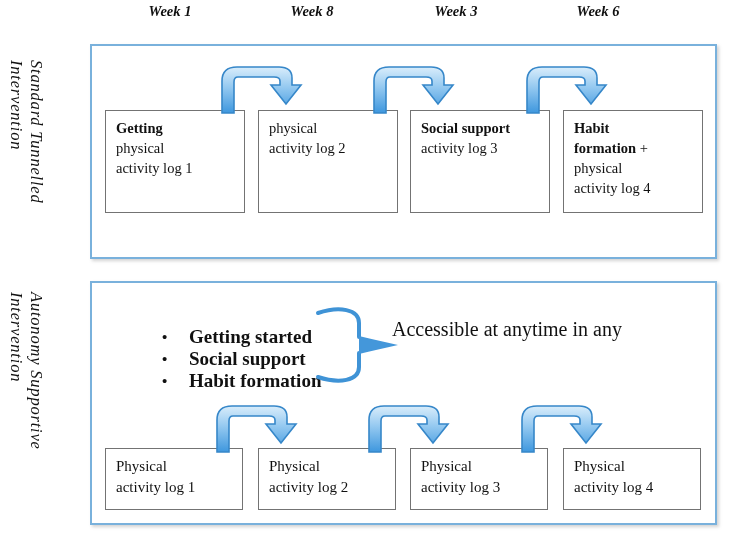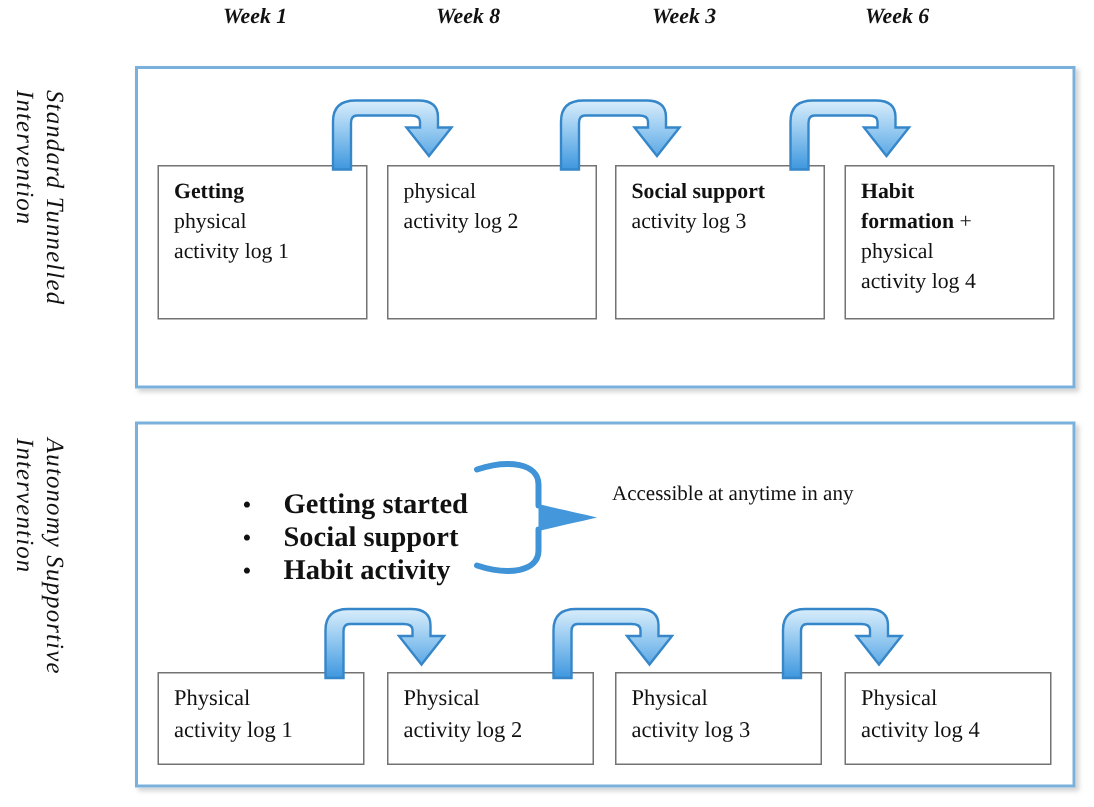--- a/index.html
+++ b/index.html
@@ -55,21 +55,21 @@
   .modlist li::before {
     content:"\2022"; position:absolute; left:1px; top:0; font-size:15px;
   }
 
   
   .brace { position:absolute; left:315px; top:303px; overflow:visible; }
   .brace path.stroke { fill:none; stroke:#3f93d6; stroke-width:4; stroke-linecap:round; }
   .brace path.spike  { fill:#4497da; stroke:none; }
 
   
-  .annot { position:absolute; left:408px; top:318px; font-size:14px; line-height:23px; }
+  .annot { position:absolute; left:392px; top:318px; font-size:20px; line-height:23px; }
 </style>
 </head>
 <body>
 
 <div class="canvas">
 
   <svg width="0" height="0" style="position:absolute">
     <defs>
       <linearGradient id="ag" x1="0" y1="0" x2="0" y2="1">
         <stop offset="0" stop-color="#d9edfb"></stop>
@@ -123,21 +123,21 @@
 
   <div class="frame frame-bottom"></div>
   <div class="side" style="top:292px">
     <span>Autonomy Supportive</span>
     <span>Intervention</span>
   </div>
 
   <ul class="modlist">
     <li>Getting started</li>
     <li>Social support</li>
-    <li>Habit activity</li>
+    <li>Habit formation</li>
   </ul>
 
   <svg class="brace" width="88" height="84" viewBox="0 0 88 84">
     <path class="stroke" d="M3,10 C24,3 44,6 44,20 L44,34"></path>
     <path class="stroke" d="M44,50 L44,64 C44,78 24,81 3,74"></path>
     <path class="spike" d="M44,33 C56,36 70,39 83,42 C70,45 56,48 44,51 Z"></path>
   </svg>
 
   <div class="annot">
     <div>Accessible at anytime in any</div>

